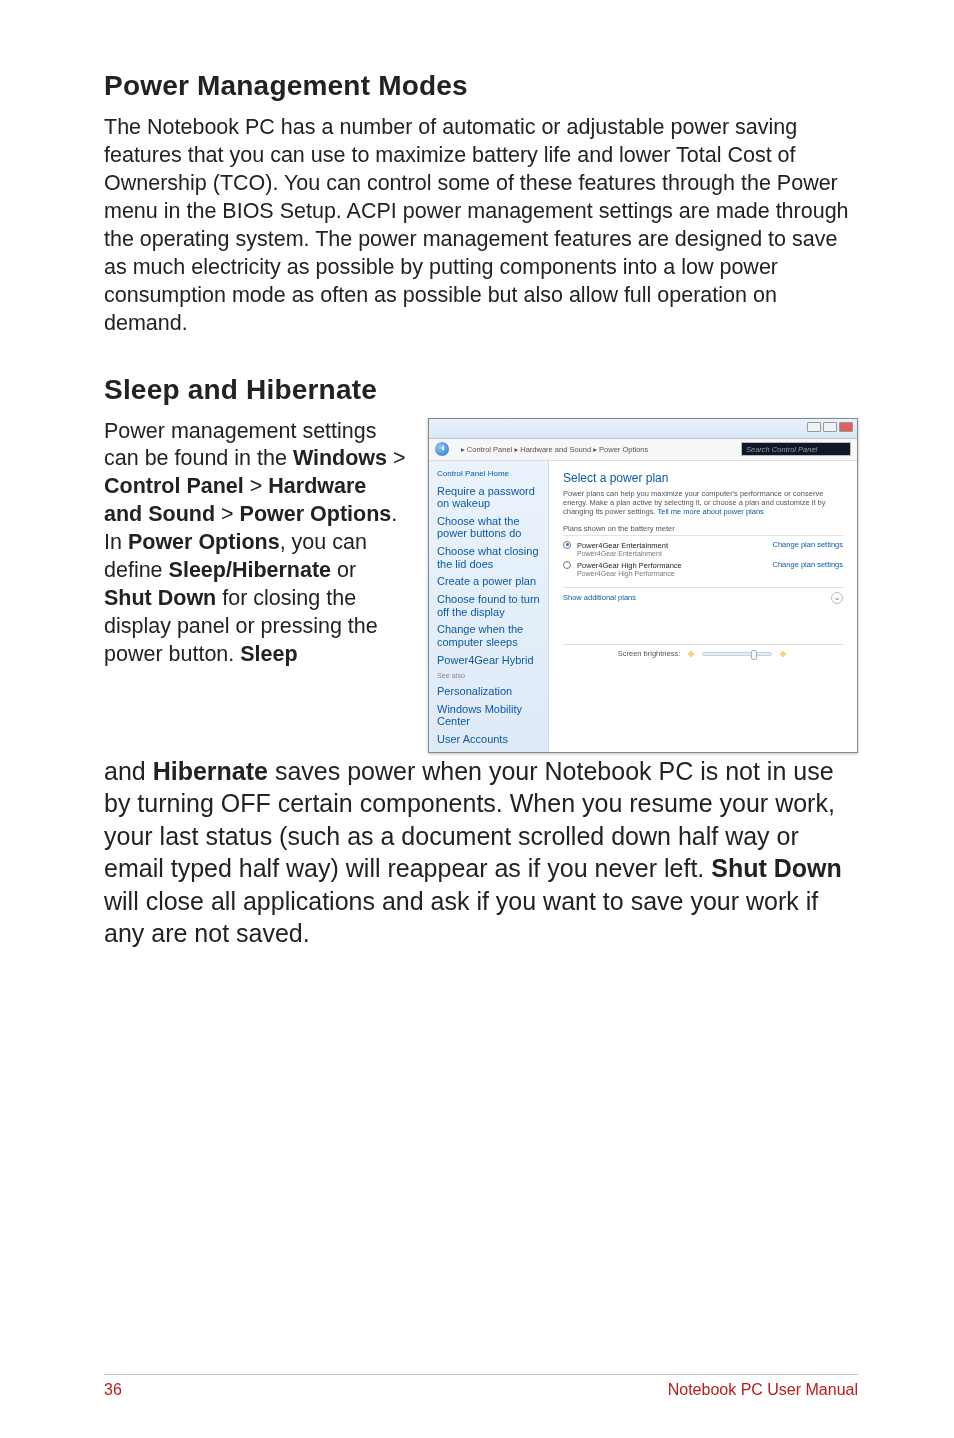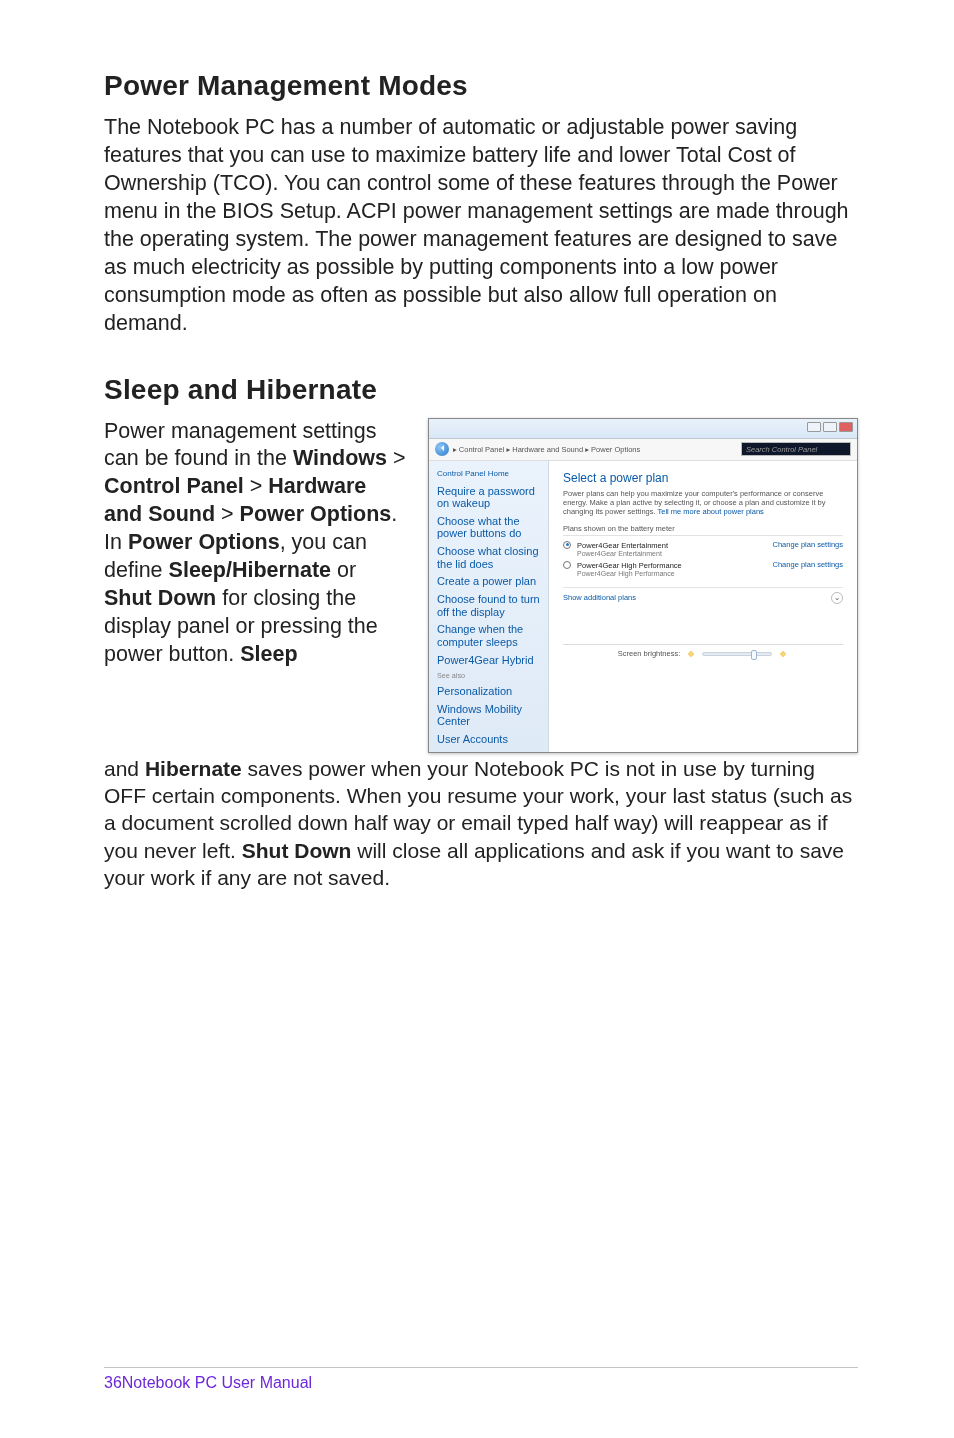--- a/index.html
+++ b/index.html
@@ -17,21 +17,21 @@
     background: #fff;
     font-size: 7.5px;
     font-family: "Segoe UI", Tahoma, sans-serif;
     display: flex;
     flex-direction: column;
   }
   .ss-titlebar { height: 20px; background: linear-gradient(#e9f2fb,#d9e7f6); border-bottom:1px solid #c0c8d0; position:relative; }
   .ss-wbtns { position:absolute; right:4px; top:3px; display:flex; gap:2px; }
   .ss-wbtn { width:14px; height:10px; border:1px solid #999; background:#eef3fa; border-radius:1px; }
   .ss-wbtn.close { background:#e06060; }
-  .ss-addr { height:22px; background:#f7f7f7; border-bottom:1px solid #ddd; display:flex; align-items:center; padding:0 6px; gap:4px; color:#555; }
+  .ss-addr { height:22px; background:#f7f7f7; border-bottom:1px solid #ddd; display:flex; align-items:center; padding:0 6px; gap:12px; color:#555; }
   .ss-back { width:14px; height:14px; border-radius:50%; background:radial-gradient(circle at 35% 35%,#8dc6f7,#2a77c9); position:relative; }
   .ss-back::after { content:""; position:absolute; left:3px; top:3px; border:3px solid transparent; border-right-color:#fff; }
   .ss-crumb { white-space:nowrap; font-size:7.5px; }
   .ss-search { margin-left:auto; width:110px; height:14px; border:1px solid #bbb; background:#0f172a; display:flex; align-items:center; padding:0 4px; color:#999; font-style:italic; }
   .ss-body { display:flex; min-height:248px; }
   .ss-sidebar { width:120px; background:linear-gradient(#eaf3fc,#dfeaf7); border-right:1px solid #d0dae6; padding:8px 8px 6px 8px; display:flex; flex-direction:column; gap:5px; }
   .ss-sidehead { color:#0a5aa8; font-size:8px; font-weight:400; }
   .ss-sidelink { color:#0a5aa8; font-size:11px; line-height:1.15; }
   .ss-sidelink.spaced { margin-top:2px; }
   .ss-seealso { margin-top:auto; color:#888; font-size:7.2px; }
@@ -45,22 +45,22 @@
   .ss-radio.on::after { content:""; position:absolute; left:1.5px; top:1.5px; width:3px; height:3px; background:#2a77c9; border-radius:50%; }
   .ss-planlabel { color:#222; font-size:7.5px; }
   .ss-plansub { color:#777; font-size:7px; margin-left:14px; }
   .ss-change { color:#0a5aa8; font-size:7.5px; white-space:nowrap; }
   .ss-showmore { display:flex; justify-content:space-between; align-items:center; margin-top:10px; color:#0a5aa8; font-size:7.5px; border-top:1px solid #e2e2e2; padding-top:4px;}
   .ss-chev { width:12px; height:12px; border:1px solid #bbb; border-radius:50%; display:flex; align-items:center; justify-content:center; color:#666; font-size:8px; }
   .ss-bottom { border-top:1px solid #ddd; padding:4px 0 6px 0; display:flex; align-items:center; justify-content:center; gap:6px; color:#555; font-size:7.5px; margin-top:40px;}
   .ss-slider { width:70px; height:4px; background:#e5eaf0; border:1px solid #c8d3e0; border-radius:2px; position:relative; }
   .ss-thumb { position:absolute; top:-3px; left:48px; width:6px; height:10px; background:#f7fbff; border:1px solid #9bb6d4; border-radius:2px; }
   .ss-sun { width:10px; height:10px; display:inline-block; background:radial-gradient(circle,#f7d37a 40%,transparent 41%); position:relative; }
-  .merged { font-size:21px; line-height:1.3; margin-top:2px; margin-bottom:36px;}
-  .footer { position:absolute; bottom:46px; left:104px; right:96px; border-top:1px solid #c4c4c4; padding-top:6px; display:flex; font-size:16px; color:#6d28d9; }
+  .merged { font-size:25px; line-height:1.3; margin-top:2px; margin-bottom:36px;}
+  .footer { position:absolute; bottom:39px; left:104px; right:96px; border-top:1px solid #c4c4c4; padding-top:6px; display:flex; justify-content:space-between; font-size:16px; color:#b91c1c; }
   .screenshot-wrapper { box-shadow: 0 1px 3px rgba(0,0,0,0.25); }
 </style>
 </head>
 <body>
 
 <div class="page">
   <h2 class="section">Power Management Modes</h2>
   <p class="body">The Notebook PC has a number of automatic or adjustable power saving features that you can use to maximize battery life and lower Total Cost of Ownership (TCO). You can control some of these features through the Power menu in the BIOS Setup. ACPI power management settings are made through the operating system. The power management features are designed to save as much electricity as possible by putting components into a low power consumption mode as often as possible but also allow full operation on demand.</p>
 
   <h2 class="section">Sleep and Hibernate</h2>

